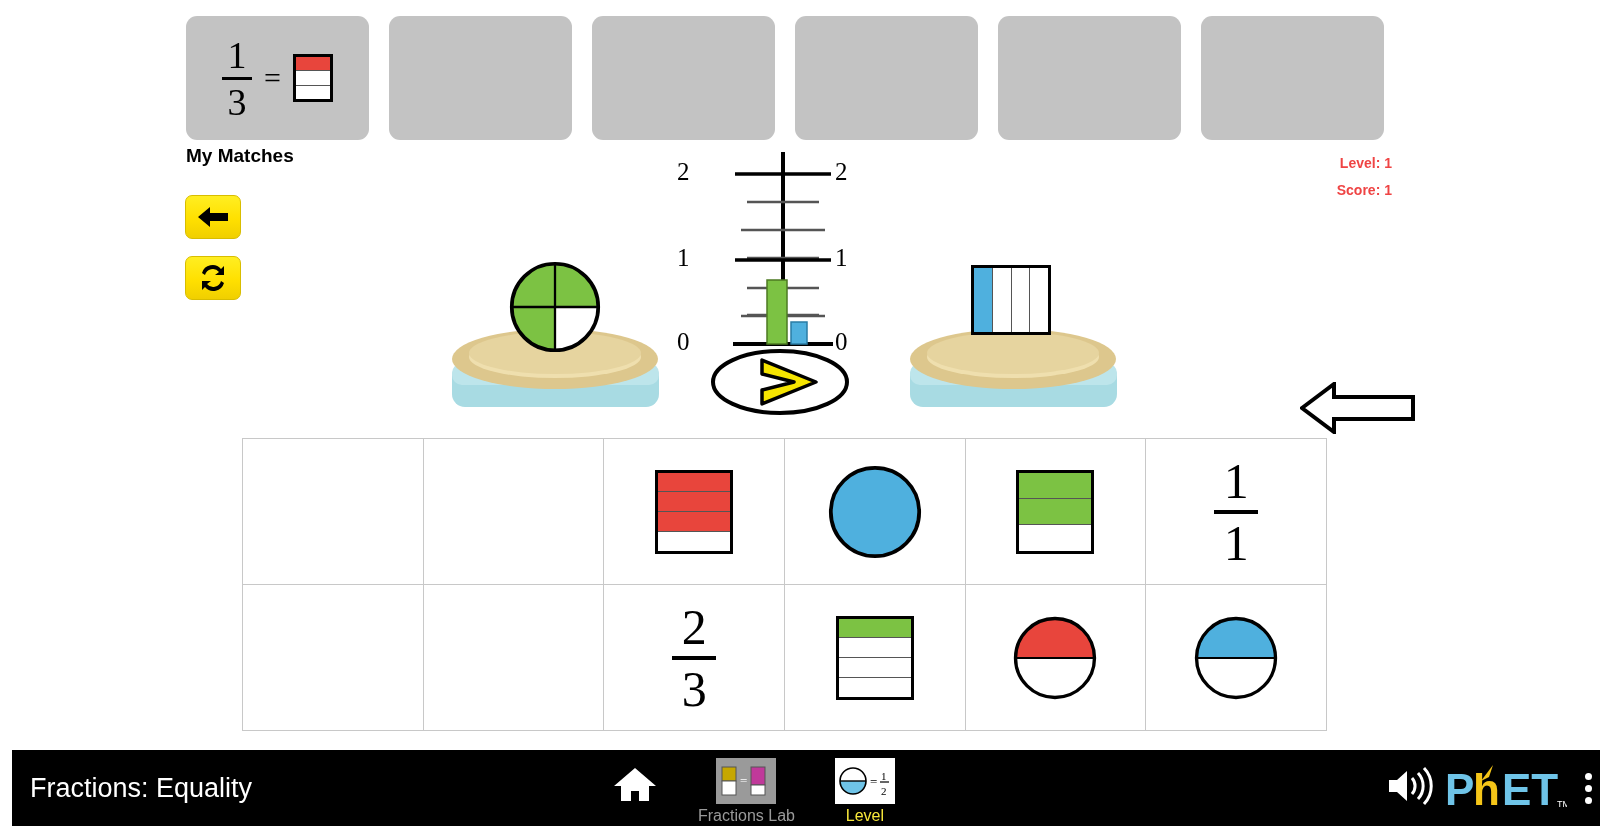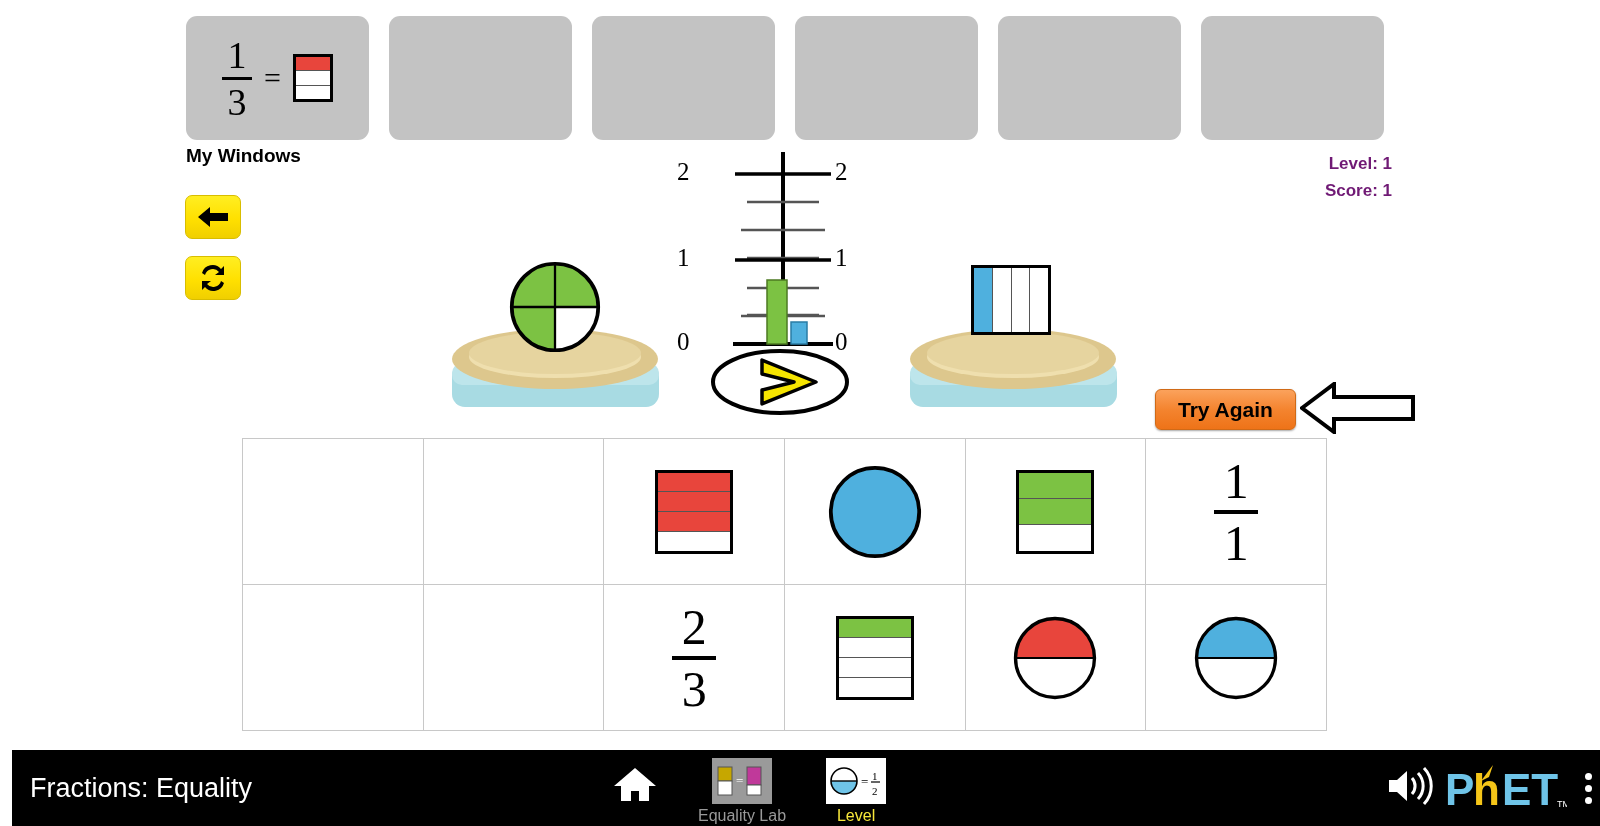--- a/index.html
+++ b/index.html
@@ -25,21 +25,21 @@
   .frac .bar { width: 30px; height: 3px; background:#000; margin: 3px 0; }
   .eqsign { font-size: 30px; font-family:"Liberation Serif", serif; }
 
   .my-matches {
     position:absolute; left:186px; top:145px;
     font-size: 19px; font-weight: bold; color:#000;
   }
 
   
   .scorebox { position:absolute; right: 208px; top:150px; text-align:right; }
-  .scorebox div { font-size:17px; font-weight:bold; color:#701a75; line-height:27px; }
+  .scorebox div { font-size:14px; font-weight:bold; color:#ef4444; line-height:27px; }
 
   
   .ybtn {
     position:absolute; width:56px; height:44px;
     background: linear-gradient(180deg,#ffee22 0%, #ffe000 55%, #f0cf00 100%);
     border-radius: 7px; border:1px solid #d8bd00;
     display:flex; align-items:center; justify-content:center;
     cursor:pointer;
   }
   #btn-back { left:185px; top:195px; }
@@ -152,21 +152,21 @@
         </div>
       </div>
     </div>
     <div class="match-card"></div>
     <div class="match-card"></div>
     <div class="match-card"></div>
     <div class="match-card"></div>
     <div class="match-card"></div>
   </div>
 
-  <div class="my-matches">My Windows</div>
+  <div class="my-matches">My Matches</div>
 
   <div class="scorebox">
     <div>Level: 1</div>
     <div>Score: 1</div>
   </div>
 
   <div class="ybtn" id="btn-back">
     <svg width="34" height="24" viewBox="0 0 34 24">
       <path d="M14 2 L2 12 L14 22 L14 16 L32 16 L32 8 L14 8 Z" fill="#000"></path>
     </svg>
@@ -247,21 +247,20 @@
   </div>
   <div class="shape-circle" id="right-shape">
     <div class="vstack" style="width:80px;height:70px;">
       <div class="seg" style="flex:1;background:#4fb0de;"></div>
       <div class="seg" style="flex:1;background:#fff;"></div>
       <div class="seg" style="flex:1;background:#fff;"></div>
       <div class="seg" style="flex:1;background:#fff;"></div>
     </div>
   </div>
 
-  <div id="try-again">Try Again</div>
   <div id="hint-arrow">
     <svg width="115" height="52" viewBox="0 0 115 52">
       <path d="M2 26 L34 2 L34 15 L113 15 L113 37 L34 37 L34 50 Z" fill="#ffffff" stroke="#000" stroke-width="4" stroke-linejoin="miter"></path>
     </svg>
   </div>
 
   <div class="table-wrap">
     <table class="collection">
       <tbody>
         <tr>
@@ -376,21 +375,21 @@
       <div class="nav-item inactive">
         <div class="nav-thumb thumb-lab">
           <svg width="54" height="36" viewBox="0 0 54 36">
             <rect x="3" y="4" width="14" height="14" fill="#c6a700" stroke="#555" stroke-width="1"></rect>
             <rect x="3" y="18" width="14" height="14" fill="#fff" stroke="#555" stroke-width="1"></rect>
             <text x="21" y="22" font-size="13" fill="#fff" font-family="Liberation Serif, serif">=</text>
             <rect x="32" y="4" width="14" height="18" fill="#c0399a" stroke="#555" stroke-width="1"></rect>
             <rect x="32" y="22" width="14" height="10" fill="#fff" stroke="#555" stroke-width="1"></rect>
           </svg>
         </div>
-        <div class="label">Equality Lab</div>
+        <div class="label">Fractions Lab</div>
       </div>
 
       <div class="nav-item active">
         <div class="nav-thumb thumb-game">
           <svg width="58" height="38" viewBox="0 0 58 38">
             <path d="M4 19 A13 13 0 0 0 30 19 Z" fill="#6fc4e8"></path>
             <circle cx="17" cy="19" r="13" fill="none" stroke="#000" stroke-width="1.6"></circle>
             <line x1="4" y1="19" x2="30" y2="19" stroke="#000" stroke-width="1.4"></line>
             <text x="34" y="24" font-size="13" fill="#000" font-family="Liberation Serif, serif">=</text>
             <text x="45" y="18" font-size="11" fill="#000" font-family="Liberation Serif, serif">1</text>

